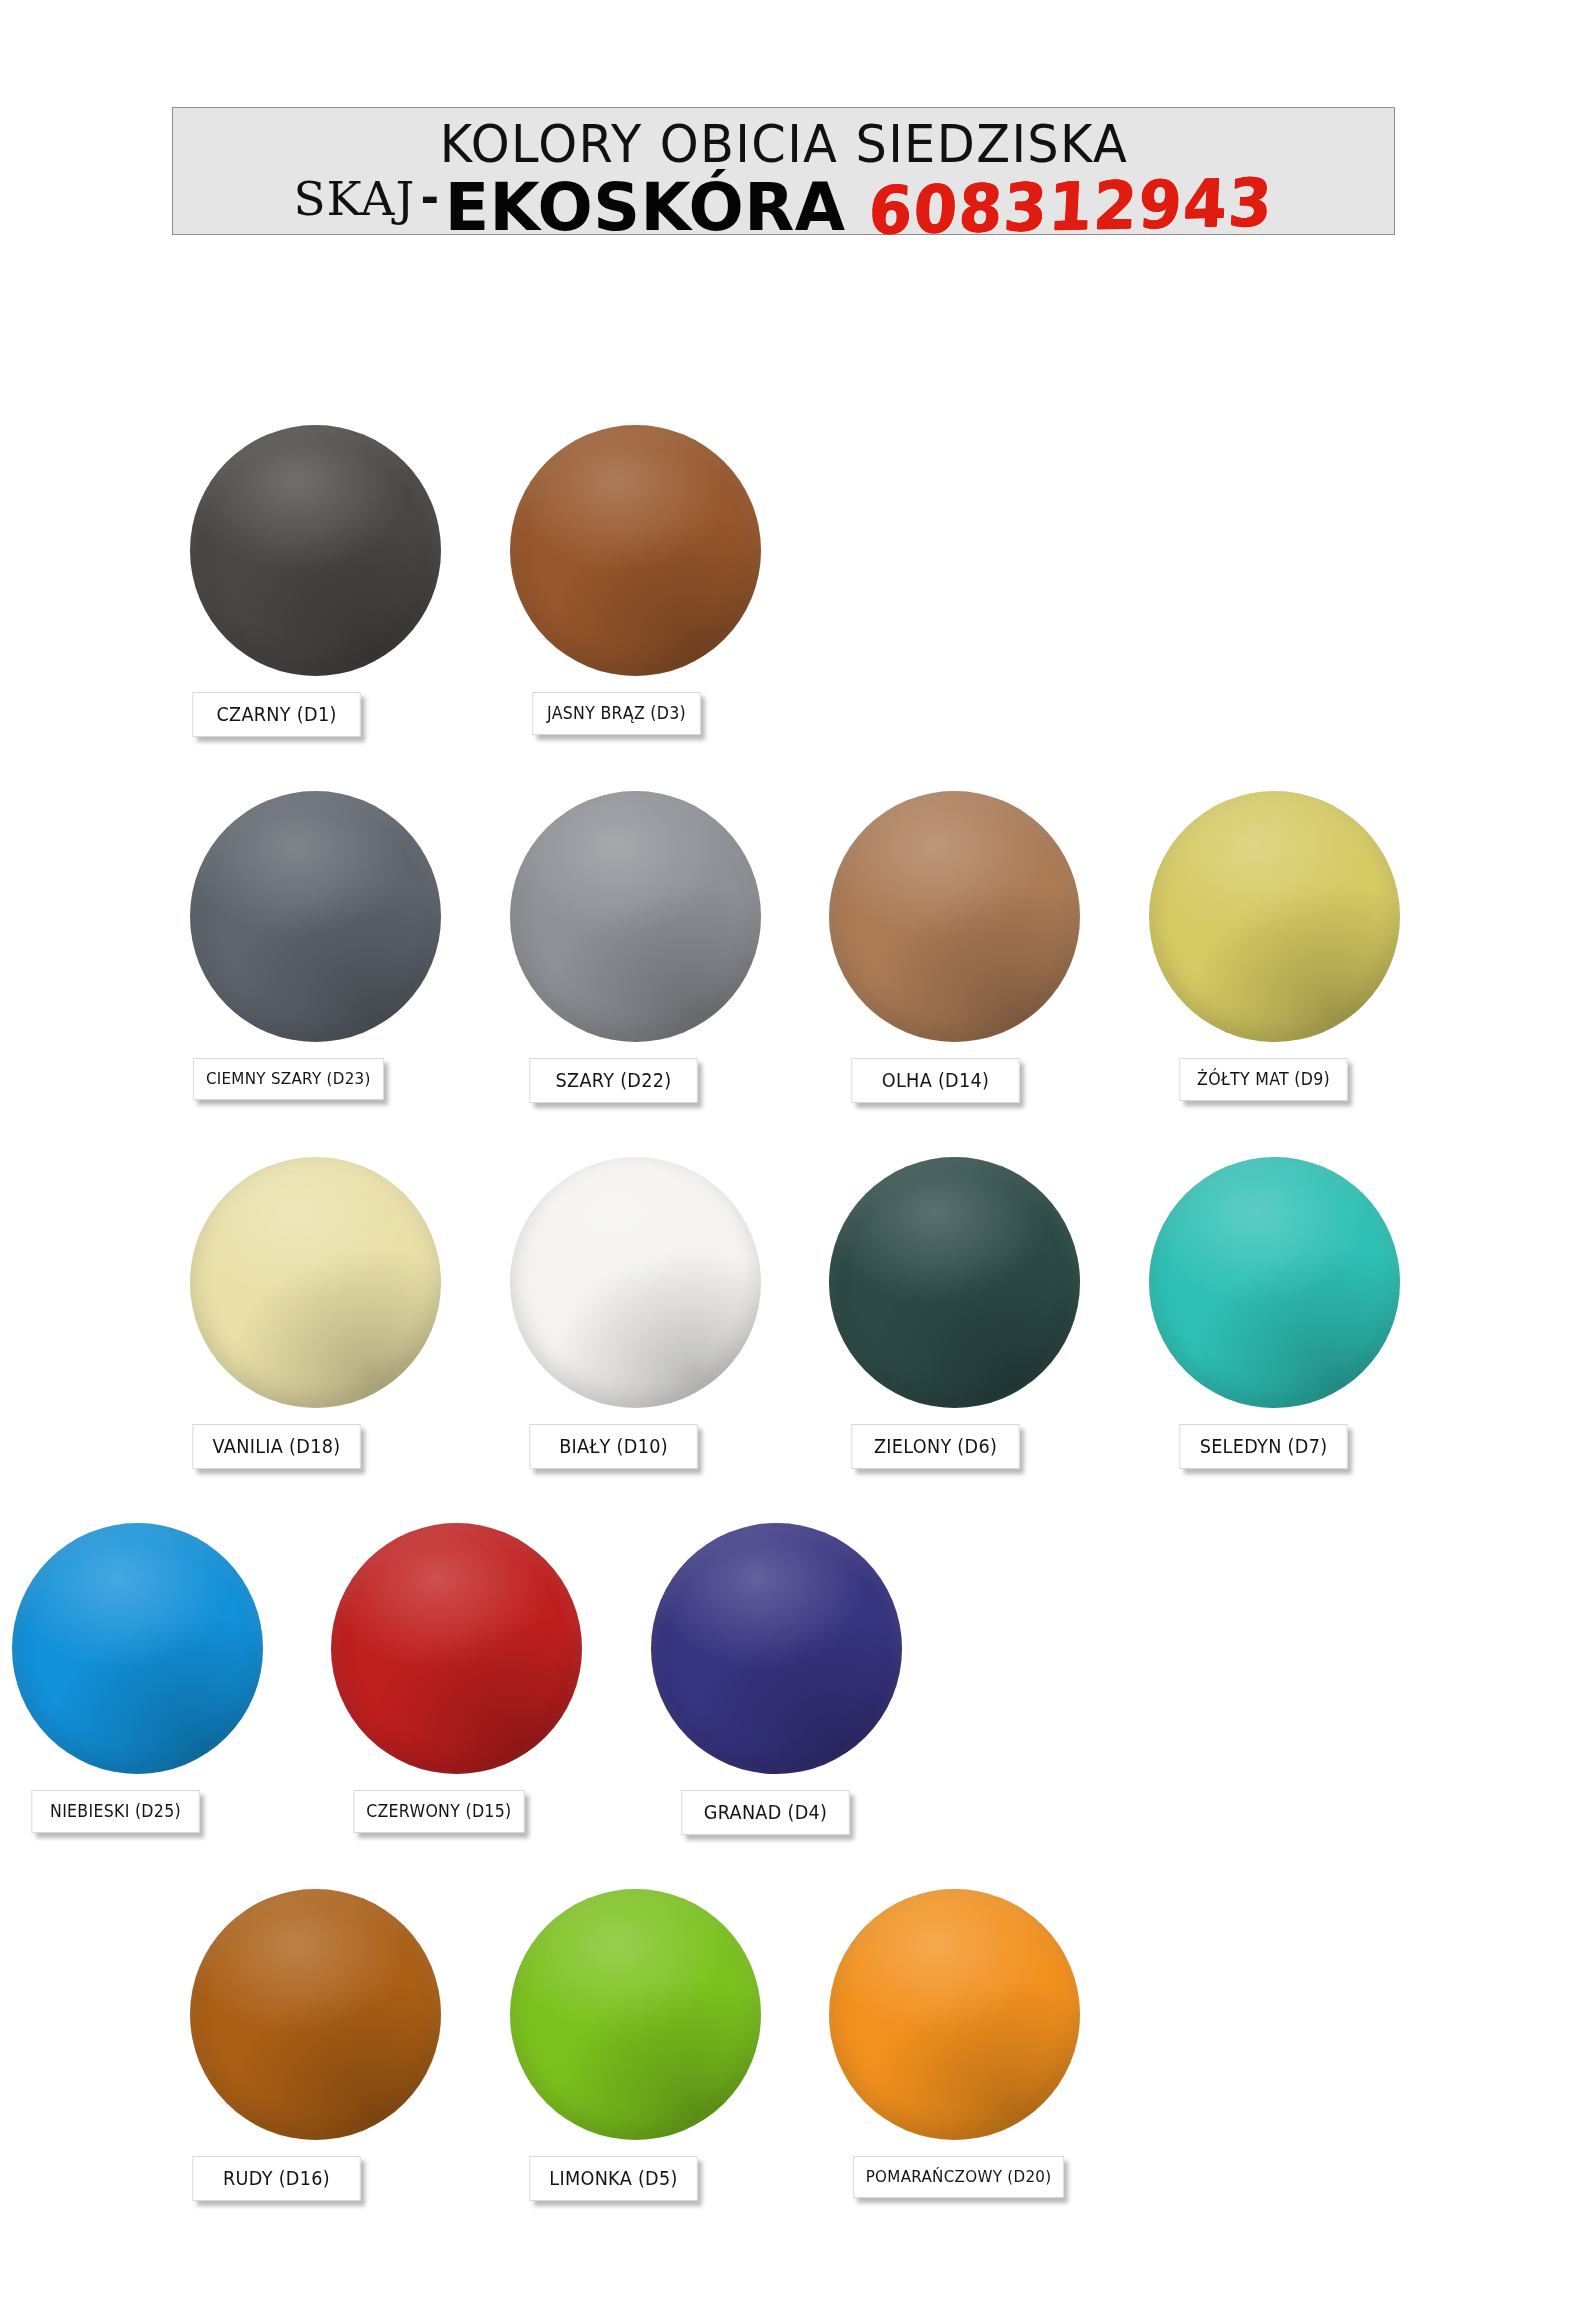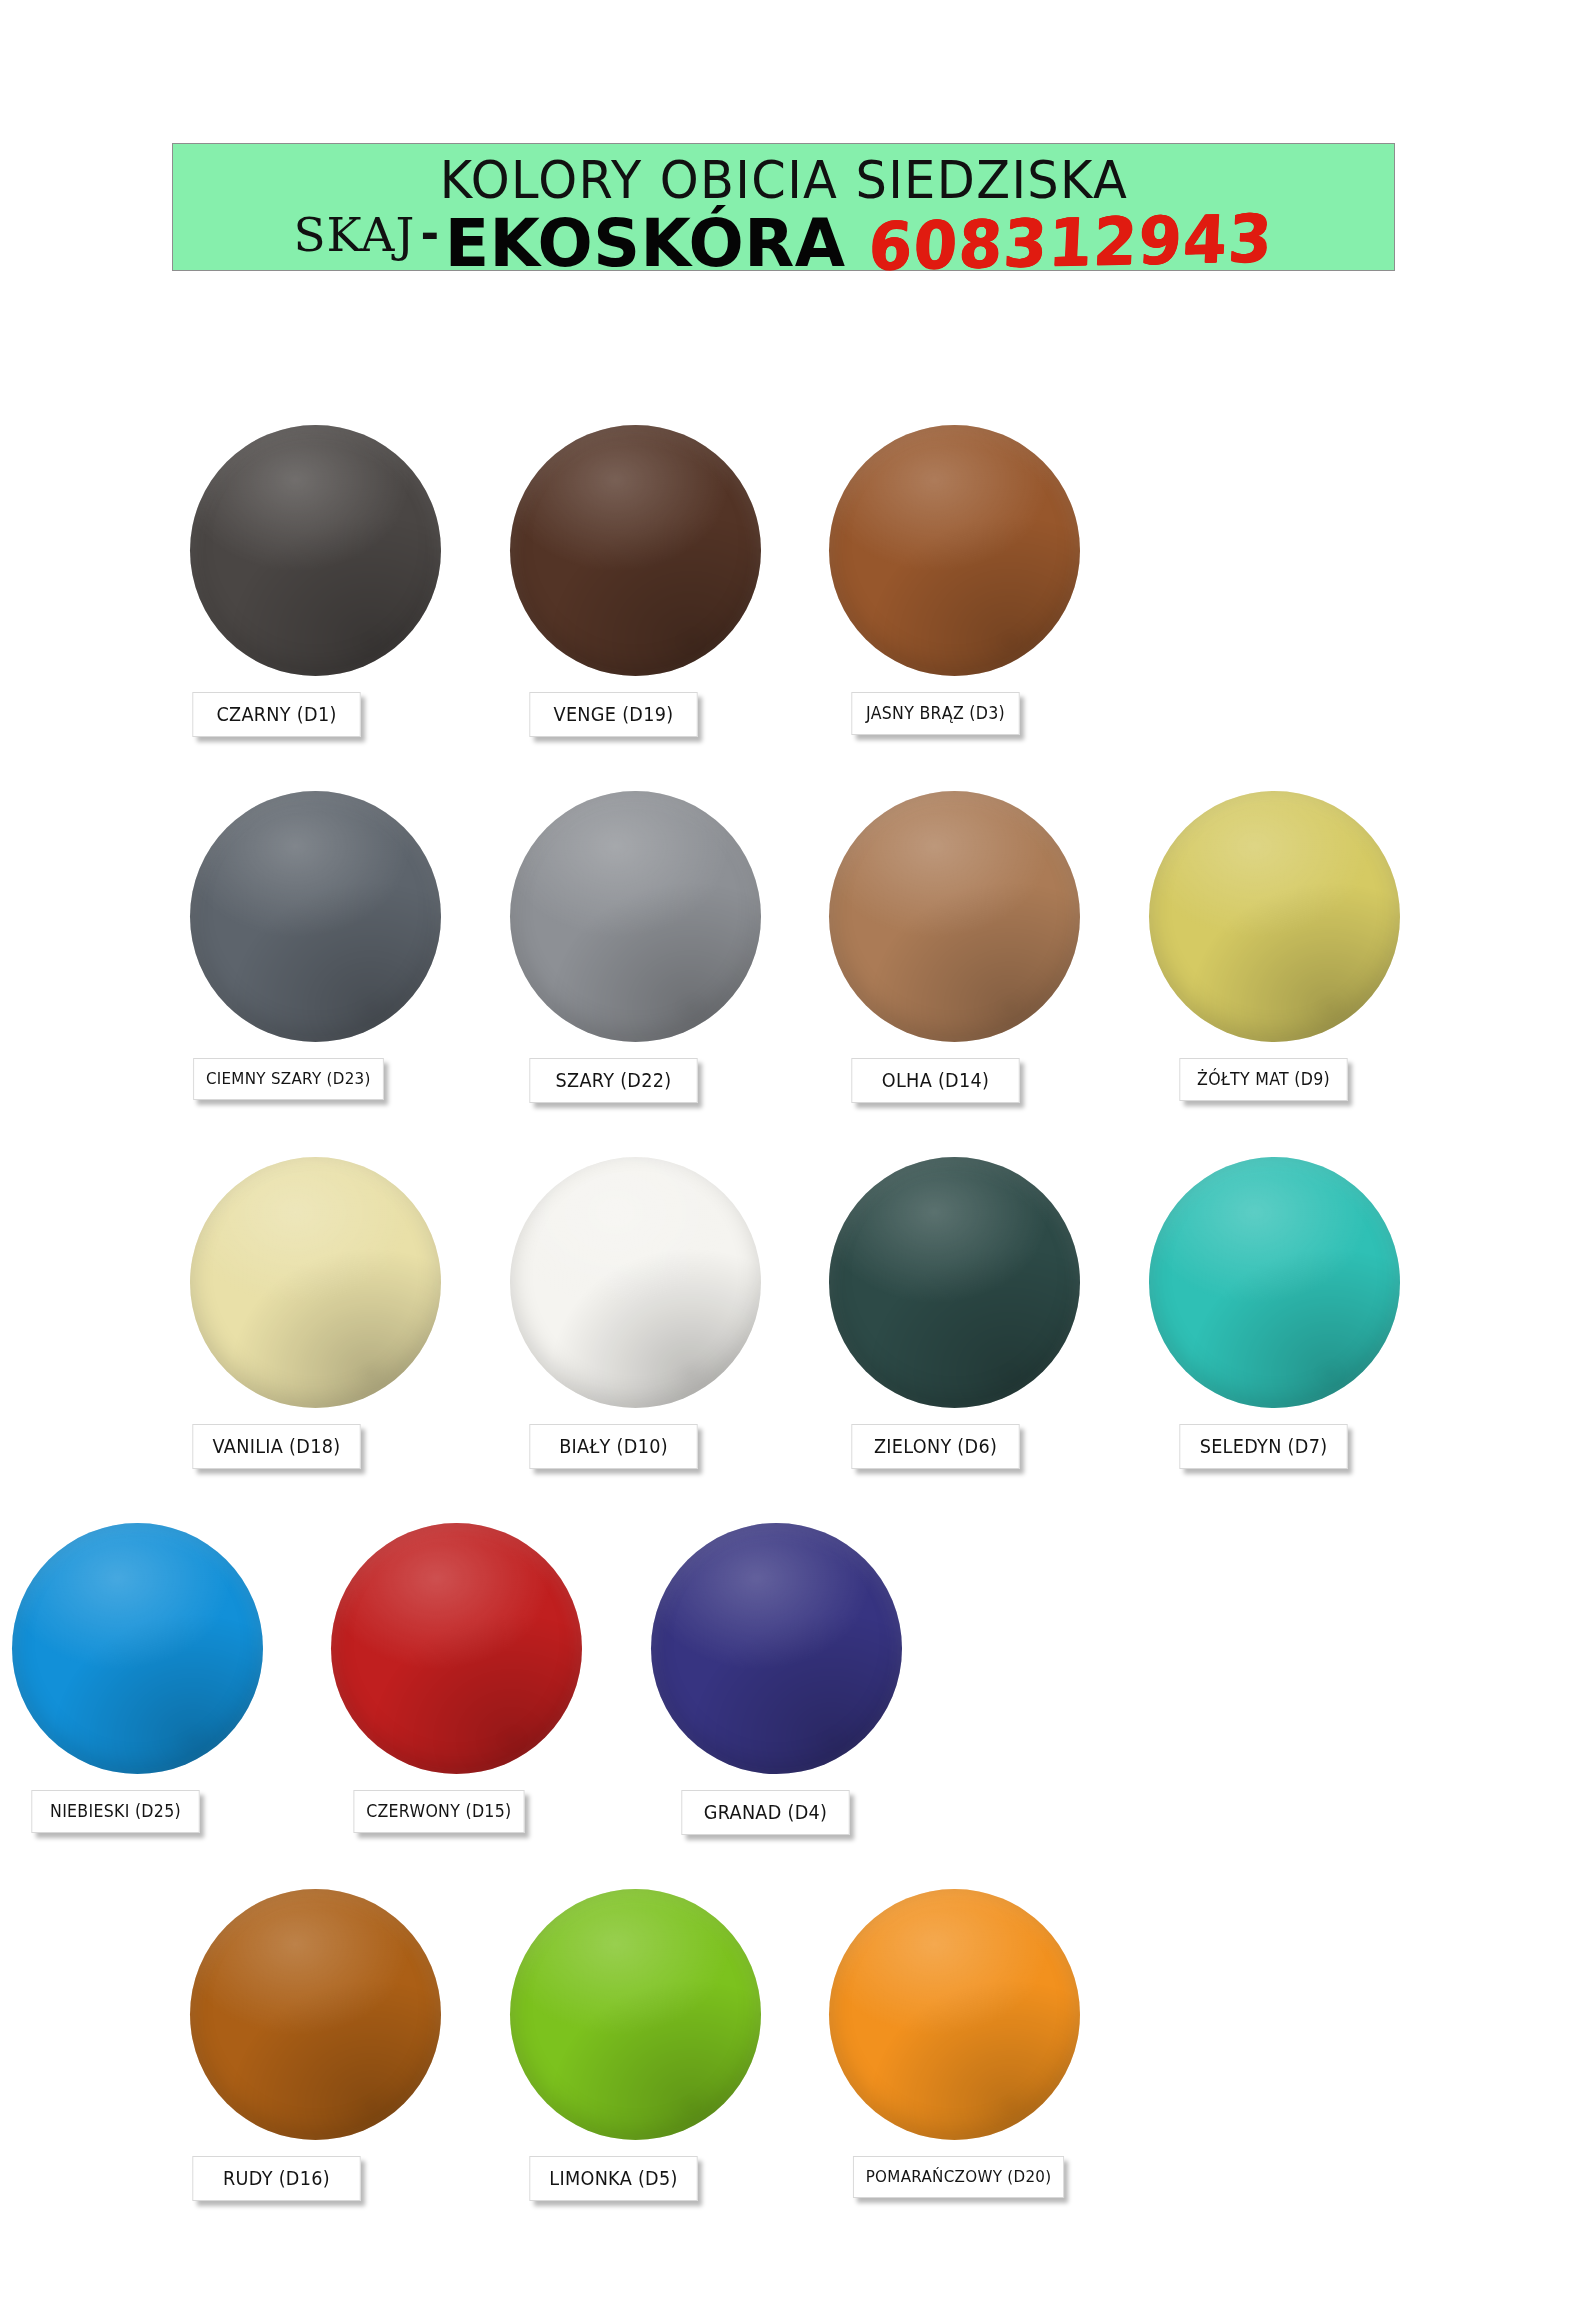--- a/index.html
+++ b/index.html
@@ -15,29 +15,28 @@
     overflow: hidden;
   }
 
   
   #header-plaque {
     position: absolute;
     left: 172px;
     top: 107px;
     width: 1223px;
     height: 128px;
-    background: #86efac;
+    background: #e5e5e5;
     border: 1.4px solid #8e8e8e;
     box-sizing: border-box;
     display: flex;
     flex-direction: column;
     align-items: center;
     justify-content: flex-start;
     padding-top: 9px;
-    margin-top: 36px;
   }
   #title-line-1 {
     font-family: "DejaVu Sans", sans-serif;
     font-size: 51px;
     letter-spacing: 1.4px;
     color: #111111;
     font-weight: 400;
     line-height: 1.08;
     white-space: nowrap;
     transform: scaleX(0.97);
@@ -173,24 +172,20 @@
     <span id="phone-number">608312943</span>
   </div>
 </div>
 
 <div id="swatch-grid">
     <div class="swatch-row">
       <div class="swatch-cell c0">
         <div class="swatch-disc" style="background: rgb(74, 70, 68);"></div>
         <div class="swatch-label">CZARNY (D1)</div>
       </div>
-      <div class="swatch-cell c1">
-        <div class="swatch-disc" style="background: rgb(83, 52, 38);"></div>
-        <div class="swatch-label">VENGE (D19)</div>
-      </div>
       <div class="swatch-cell c2">
         <div class="swatch-disc" style="background: rgb(151, 87, 44);"></div>
         <div class="swatch-label wide">JASNY BRĄZ (D3)</div>
       </div>
     </div>
     <div class="swatch-row">
       <div class="swatch-cell c0">
         <div class="swatch-disc" style="background: rgb(93, 100, 108);"></div>
         <div class="swatch-label narrow">CIEMNY SZARY (D23)</div>
       </div>

